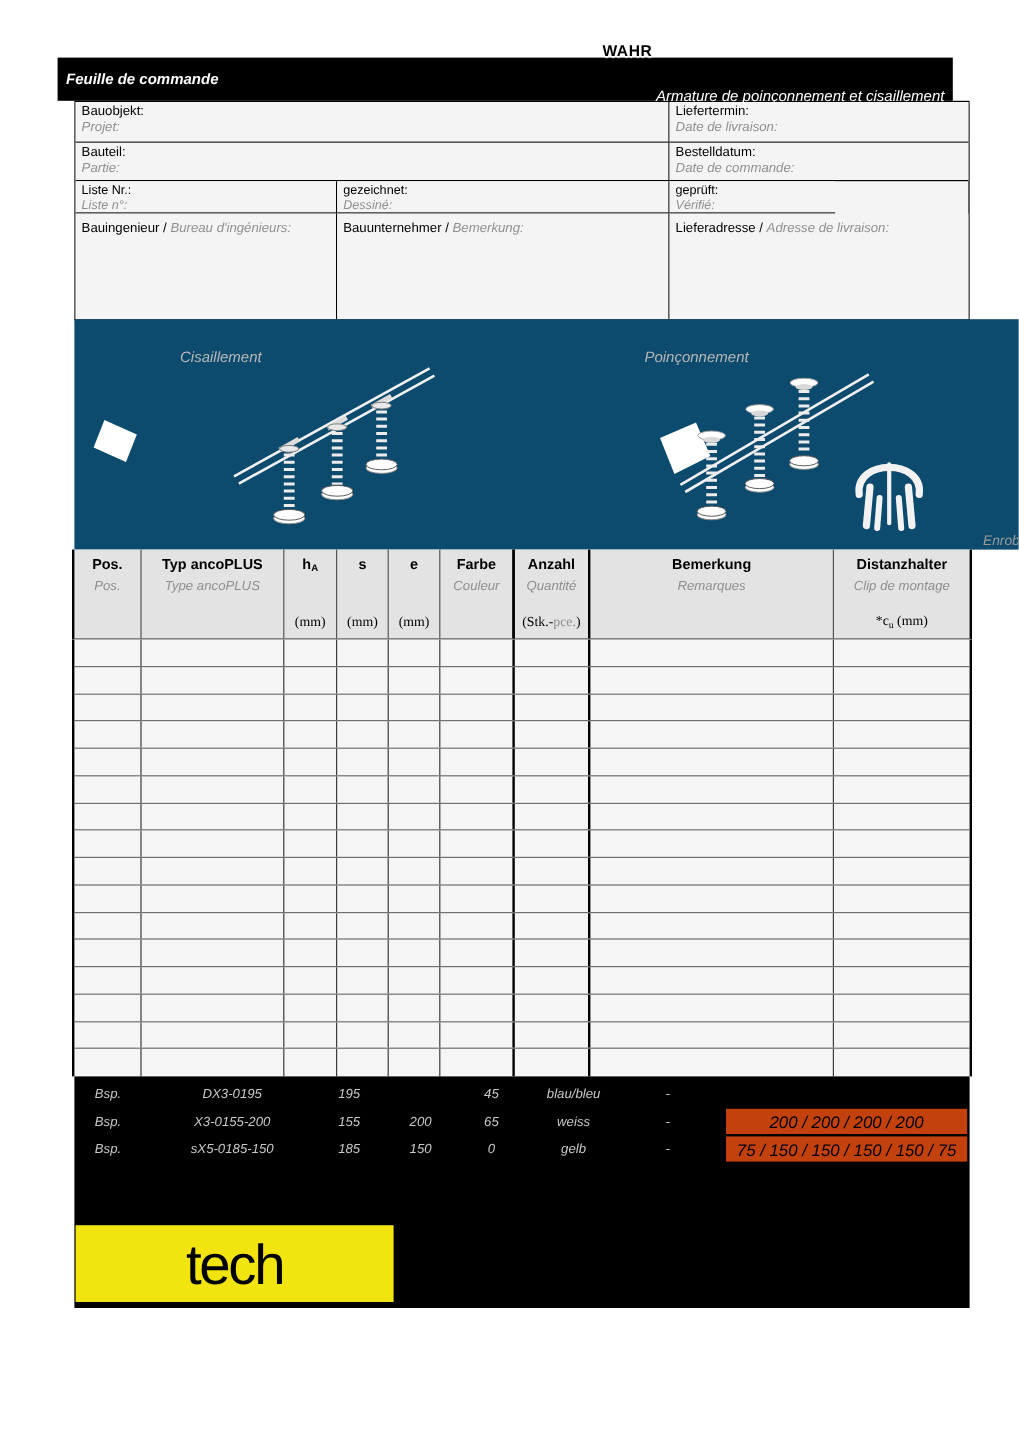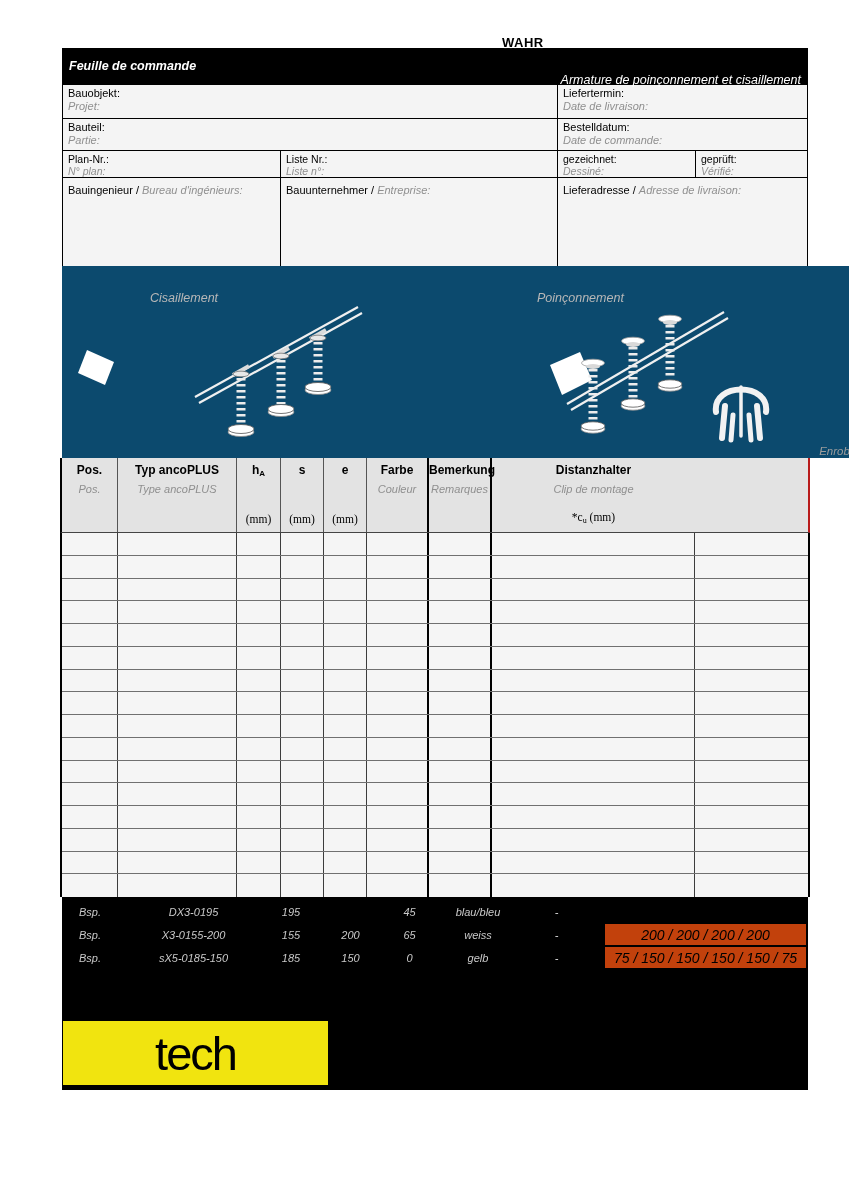--- a/index.html
+++ b/index.html
@@ -7,21 +7,21 @@
   .page {
     position:relative; width:849px; height:1200px; background:#fff;
     font-family:"Liberation Sans", sans-serif; color:#000; overflow:hidden;
   }
   
   .wahr {
     position:absolute; left:502px; top:35px; font-size:13px; font-weight:bold;
     letter-spacing:.5px; color:#000; z-index:5; text-shadow:0 1px 1px rgba(255,255,255,.85);
   }
   .titlebar {
-    position:absolute; left:62px; top:48px; width:746px; height:36px; background:#000;
+    position:absolute; left:48px; top:48px; width:746px; height:36px; background:#000;
     color:#fff; display:flex; align-items:center; justify-content:space-between;
     padding:0 7px; z-index:1;gap:36px;
   }
   .titlebar .t-left { font-size:12.5px; font-weight:bold; font-style:italic; }
   .titlebar .t-right { font-size:12.5px; font-style:italic;margin-top:28px; }
   
   .form { position:absolute; left:62px; top:84px; width:746px; border:1px solid #000; background:#f4f4f4; }
   .frow { display:grid; }
   .frow1 { grid-template-columns:495px 1fr; height:34px; }
   .frow2 { grid-template-columns:495px 1fr; height:32px; }
@@ -36,21 +36,21 @@
   .finline .fde, .finline .ffr { display:inline; }
   
   .band { position:absolute; left:62px; top:266px; width:812px; height:192px; background:#0c4a6e; }
   .ill-label { position:absolute; font-size:12.5px; font-style:italic; color:#b7b7b7; }
   .ill-label.left { left:88px; top:25px; }
   .ill-label.right { left:475px; top:25px; }
   .enrobage { position:absolute; right:5px; bottom:1px; font-size:11.5px; font-style:italic; color:#9c9c9c; }
   
   .thead {
     position:absolute; left:60px; top:458px; width:750px; height:75px; background:#e3e3e3;
-    border-left:2px solid #000; border-right:2px solid #b91c1c; border-bottom:1px solid #444;
+    border-left:2px solid #000; border-right:2px solid #000000; border-bottom:1px solid #444;
     display:grid; grid-template-columns:56px 119px 44px 43px 43px 62px 63px 203px 1fr;
   }
   .hcell { position:relative; border-right:1px solid #555; text-align:center; padding-top:5px; }
   .hcell:nth-child(6), .hcell:nth-child(7) { border-right:2px solid #000; }
   .hcell:nth-child(7) { border-left:2px solid #000; margin-left:-2px; }
   .hcell:last-child { border-right:none; }
   .hde { font-size:12px; font-weight:bold; line-height:15px; }
   .hfr { font-size:11px; font-style:italic; color:#8f8f8f; line-height:13px; margin-top:5px; }
   .hunit { position:absolute; bottom:7px; left:0; right:0; text-align:center;
            font-family:"Liberation Serif", serif; font-size:11.5px; color:#000; }
@@ -108,42 +108,38 @@
         <div class="fde">Bauteil:</div>
         <div class="ffr">Partie:</div>
       </div>
       <div class="fcell">
         <div class="fde">Bestelldatum:</div>
         <div class="ffr">Date de commande:</div>
       </div>
     </div>
     <div class="frow frow3">
       <div class="fcell">
-        <div class="fde">Plan-Nr.:</div>
-        <div class="ffr">N° plan:</div>
-      </div>
-      <div class="fcell">
         <div class="fde">Liste Nr.:</div>
         <div class="ffr">Liste n°:</div>
       </div>
       <div class="fcell">
         <div class="fde">gezeichnet:</div>
         <div class="ffr">Dessiné:</div>
       </div>
       <div class="fcell">
         <div class="fde">geprüft:</div>
         <div class="ffr">Vérifié:</div>
       </div>
     </div>
     <div class="frow frow4">
       <div class="fcell finline">
         <span class="fde">Bauingenieur / </span><span class="ffr">Bureau d'ingénieurs:</span>
       </div>
       <div class="fcell finline">
-        <span class="fde">Bauunternehmer / </span><span class="ffr">Entreprise:</span>
+        <span class="fde">Bauunternehmer / </span><span class="ffr">Bemerkung:</span>
       </div>
       <div class="fcell finline">
         <span class="fde">Lieferadresse / </span><span class="ffr">Adresse de livraison:</span>
       </div>
     </div>
   </div>
 
   <div class="band">
     <div class="ill-label left">Cisaillement</div>
     <div class="ill-label right">Poinçonnement</div>
@@ -226,20 +222,25 @@
       <div class="hde">s</div>
       <div class="hunit">(mm)</div>
     </div>
     <div class="hcell">
       <div class="hde">e</div>
       <div class="hunit">(mm)</div>
     </div>
     <div class="hcell">
       <div class="hde">Farbe</div>
       <div class="hfr">Couleur</div>
+    </div>
+    <div class="hcell">
+      <div class="hde">Anzahl</div>
+      <div class="hfr">Quantité</div>
+      <div class="hunit"><span>(Stk.-</span><span class="gray">pce.</span><span>)</span></div>
     </div>
     <div class="hcell">
       <div class="hde">Bemerkung</div>
       <div class="hfr">Remarques</div>
     </div>
     <div class="hcell">
       <div class="hde">Distanzhalter</div>
       <div class="hfr">Clip de montage</div>
       <div class="hunit"><span>*c</span><sub class="small">u</sub><span> (mm)</span></div>
     </div>

